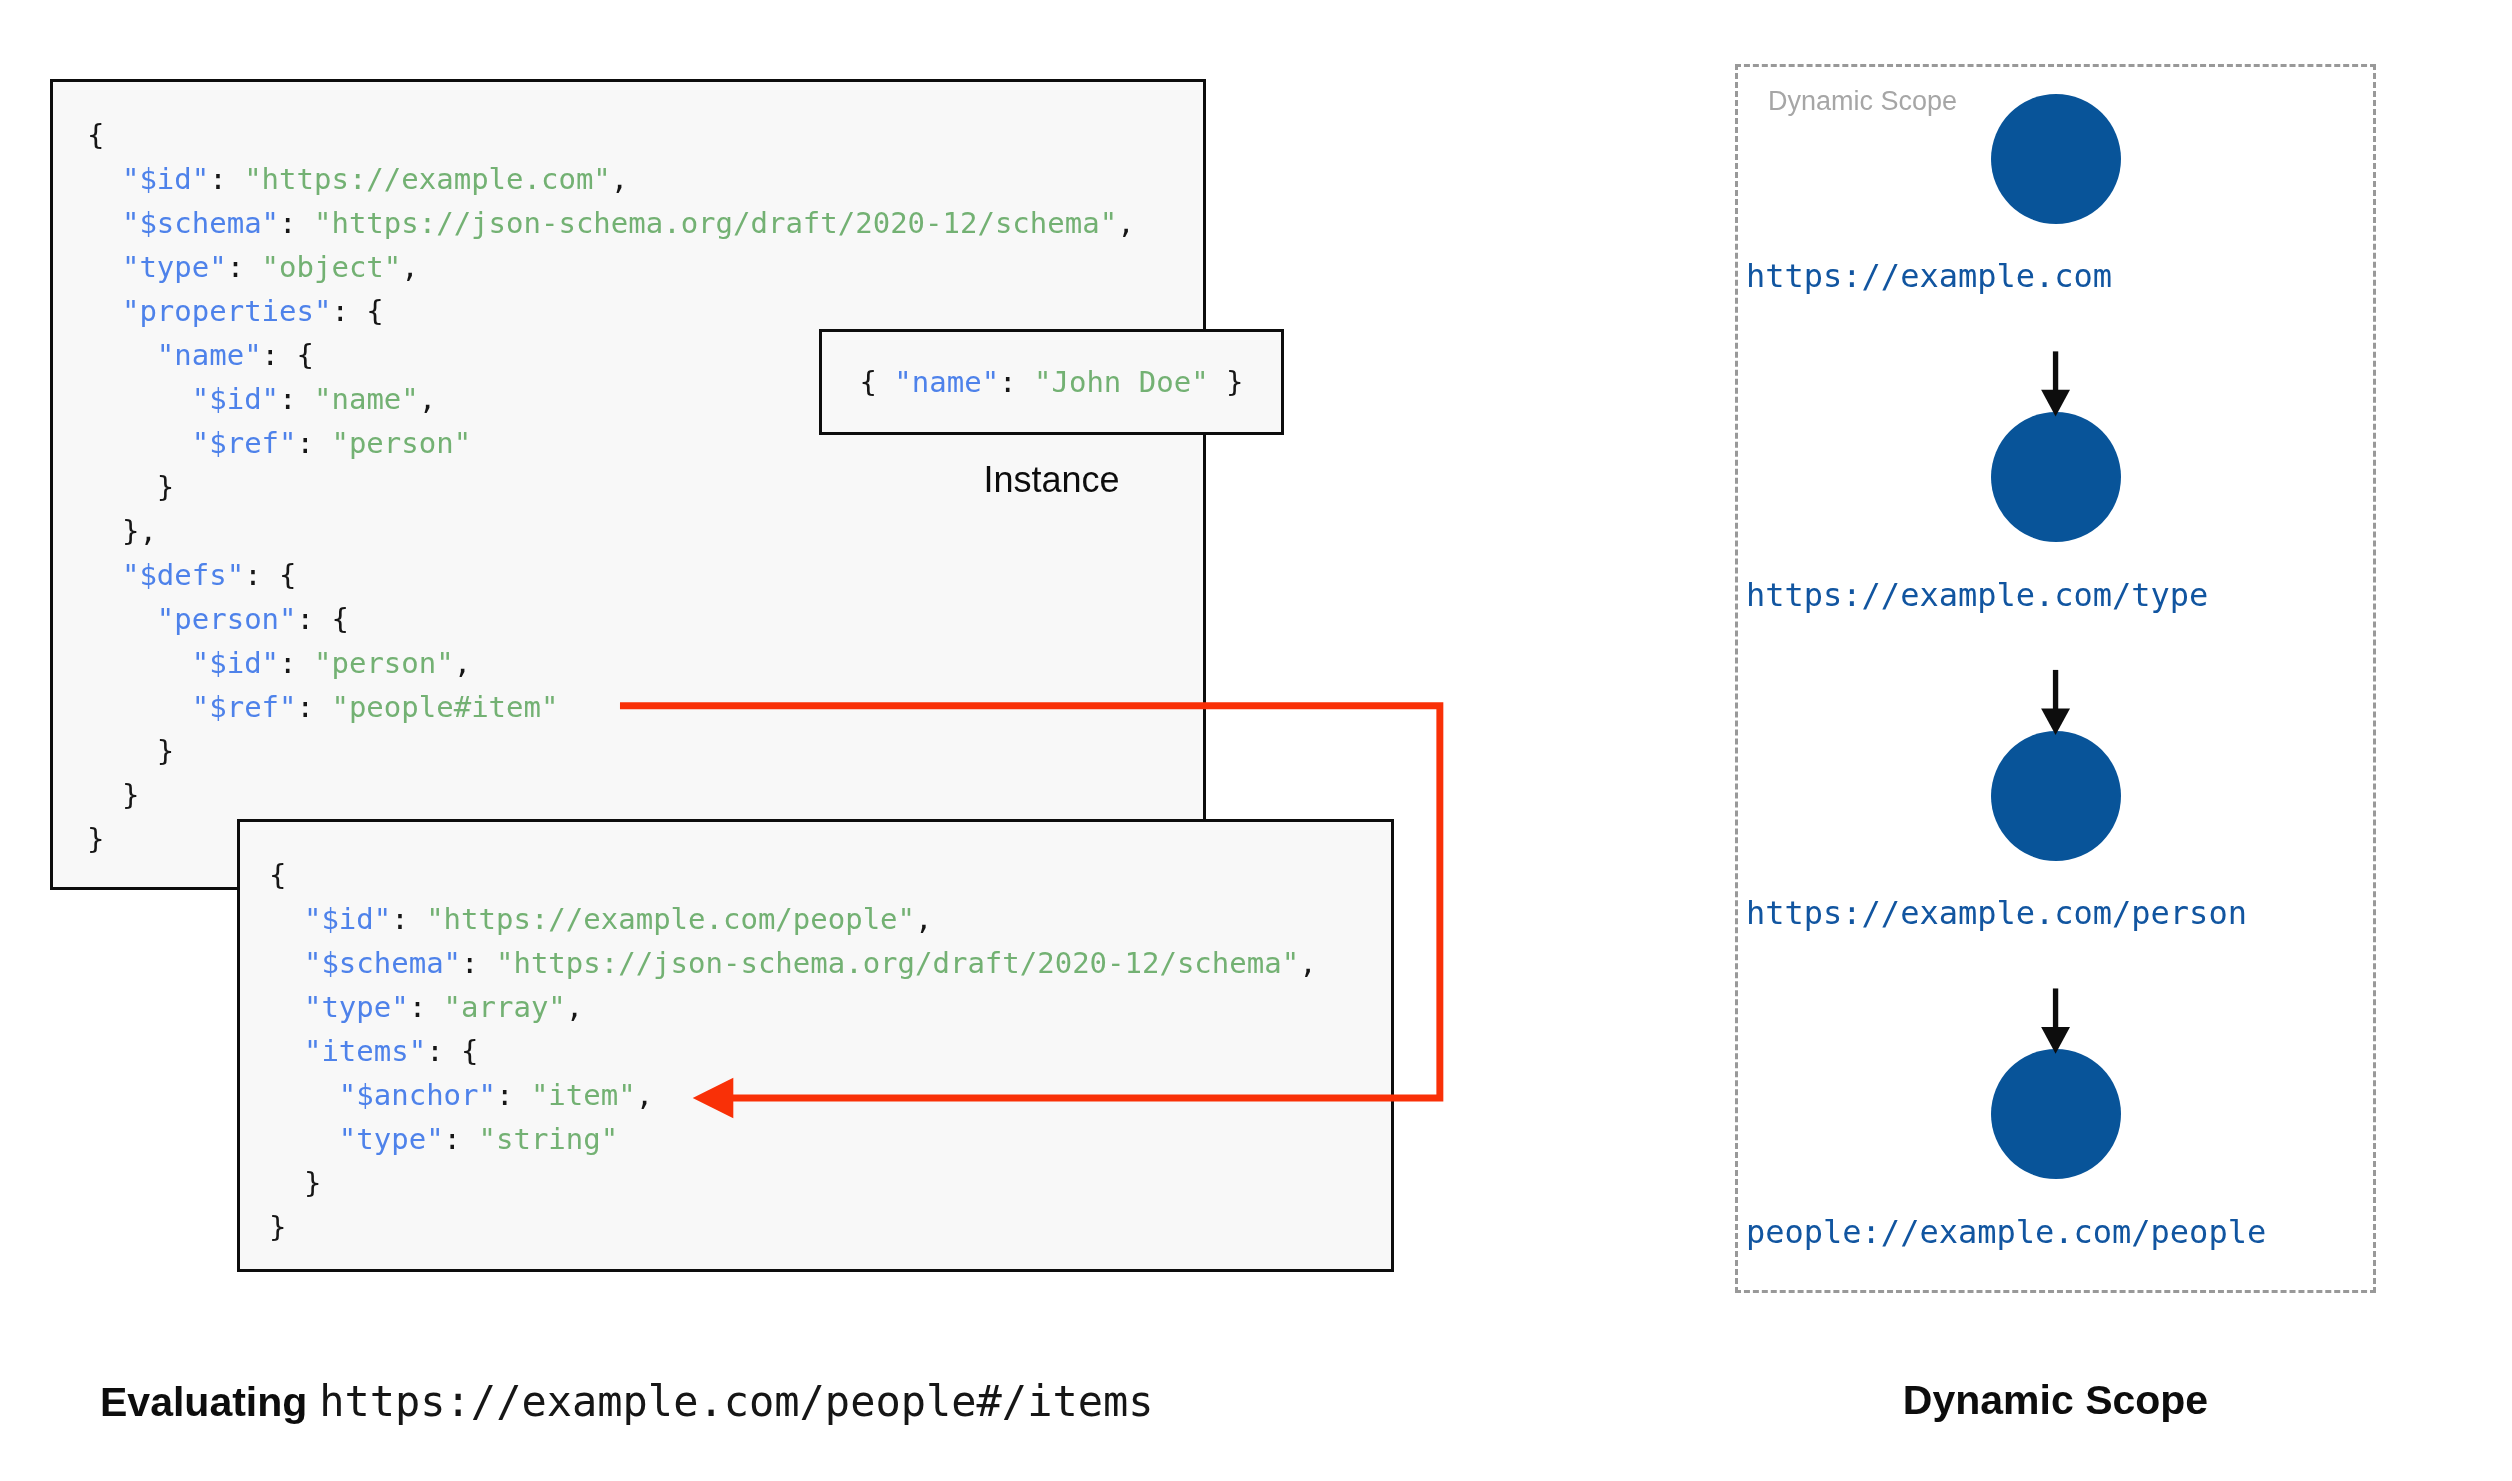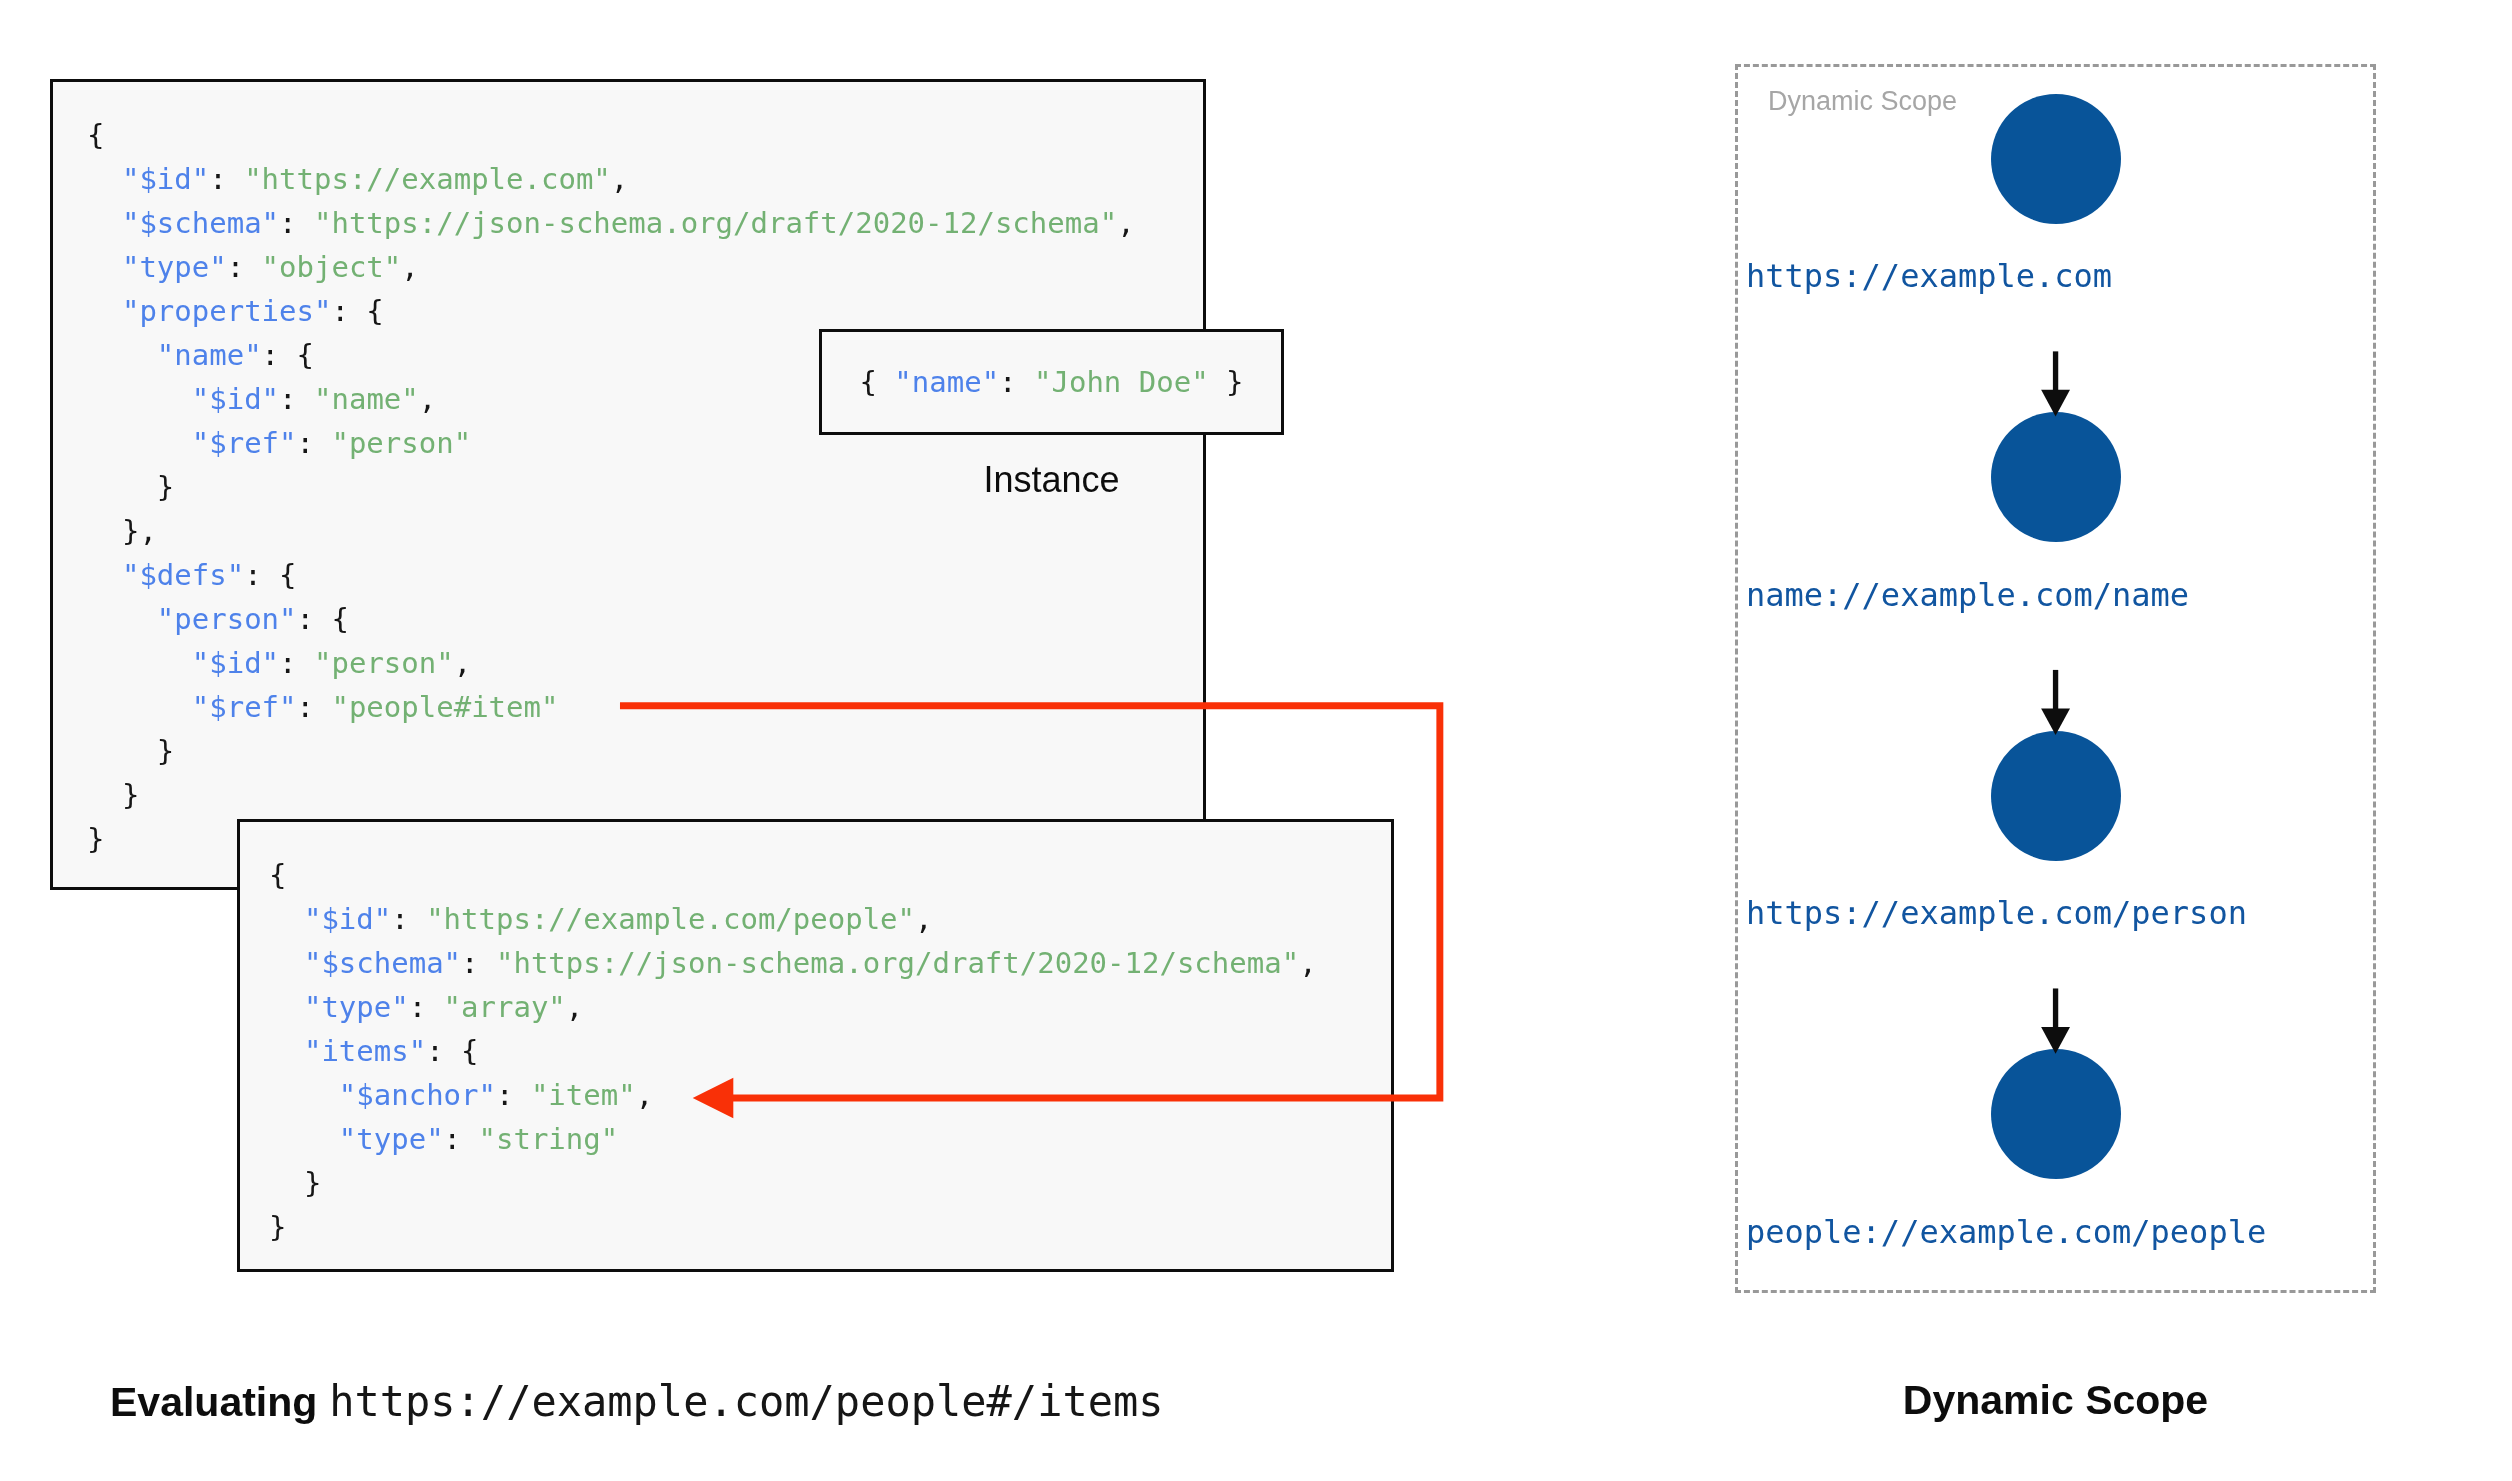--- a/index.html
+++ b/index.html
@@ -33,21 +33,21 @@
   #scope-box{position:absolute;left:1735px;top:64px;width:641px;height:1229px;
              border:3.2px dashed #999999;box-sizing:border-box;background:transparent;z-index:1;}
   #scope-watermark{position:absolute;left:30px;top:19px;font-size:27px;color:#a6a6a6;}
   .scope-circle{position:absolute;width:130px;height:130px;border-radius:50%;background:#085499;z-index:2;}
   .scope-url{position:absolute;width:620px;text-align:left;z-index:2;
              font-family:"DejaVu Sans Mono","Liberation Mono",monospace;
              font-size:32px;line-height:38px;color:#1155a0;white-space:nowrap;}
 
   
   .caption{position:absolute;top:1377px;white-space:nowrap;}
-  #caption-left{left:110px;}
+  #caption-left{left:100px;}
   #caption-left .cap-bold{font-weight:bold;font-size:41px;color:#0d0d0d;margin-right:11.8px;}
   #caption-left .cap-code{font-family:"DejaVu Sans Mono","Liberation Mono",monospace;
                           font-size:42px;color:#161616;}
   #caption-right{left:1735px;width:641px;text-align:center;font-weight:bold;font-size:41px;color:#0d0d0d;}
 </style>
 </head>
 <body>
 
 <div class="canvas">
 
@@ -92,21 +92,21 @@
       </div>
   </div>
 
   <div id="scope-box">
     <div id="scope-watermark">Dynamic Scope</div>
   </div>
   <div id="scope-nodes">
       <div class="scope-circle" style="left: 1991px; top: 94px;"></div>
       <div class="scope-url" style="left: 1746px; top: 257px;">https://example.com</div>
       <div class="scope-circle" style="left: 1991px; top: 412px;"></div>
-      <div class="scope-url" style="left: 1746px; top: 576px;">name://example.com/name</div>
+      <div class="scope-url" style="left: 1746px; top: 576px;">https://example.com/type</div>
       <div class="scope-circle" style="left: 1991px; top: 731px;"></div>
       <div class="scope-url" style="left: 1746px; top: 894px;">https://example.com/person</div>
       <div class="scope-circle" style="left: 1991px; top: 1049px;"></div>
       <div class="scope-url" style="left: 1746px; top: 1213px;">people://example.com/people</div>
     </div>
 
   <svg id="overlay" width="2512" height="1482" viewBox="0 0 4700 2772">
     <polyline points="1160,1320 2694,1320 2694,2054 1368,2054" fill="none" stroke="#f93007" stroke-width="13"></polyline>
     <polygon points="1296,2054 1372,2016 1372,2092" fill="#f93007"></polygon>
     <g id="scope-arrows">

